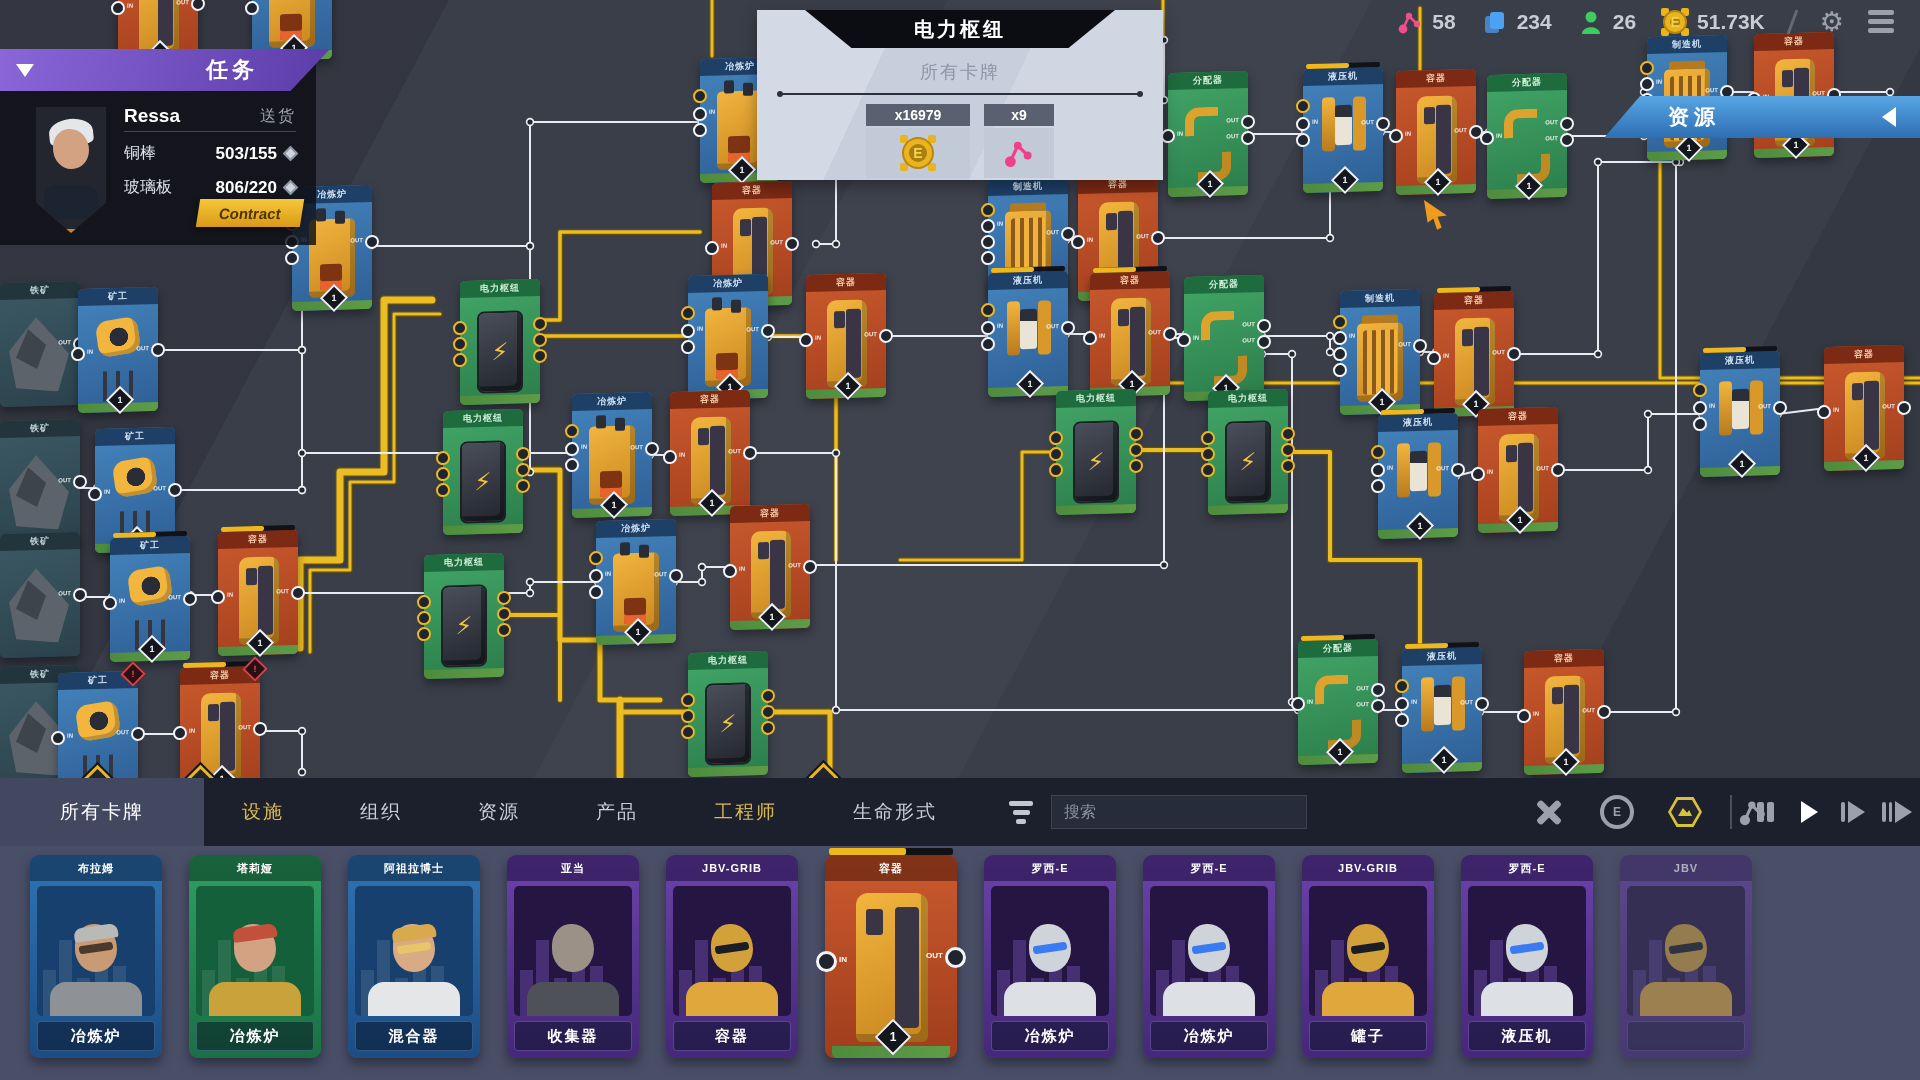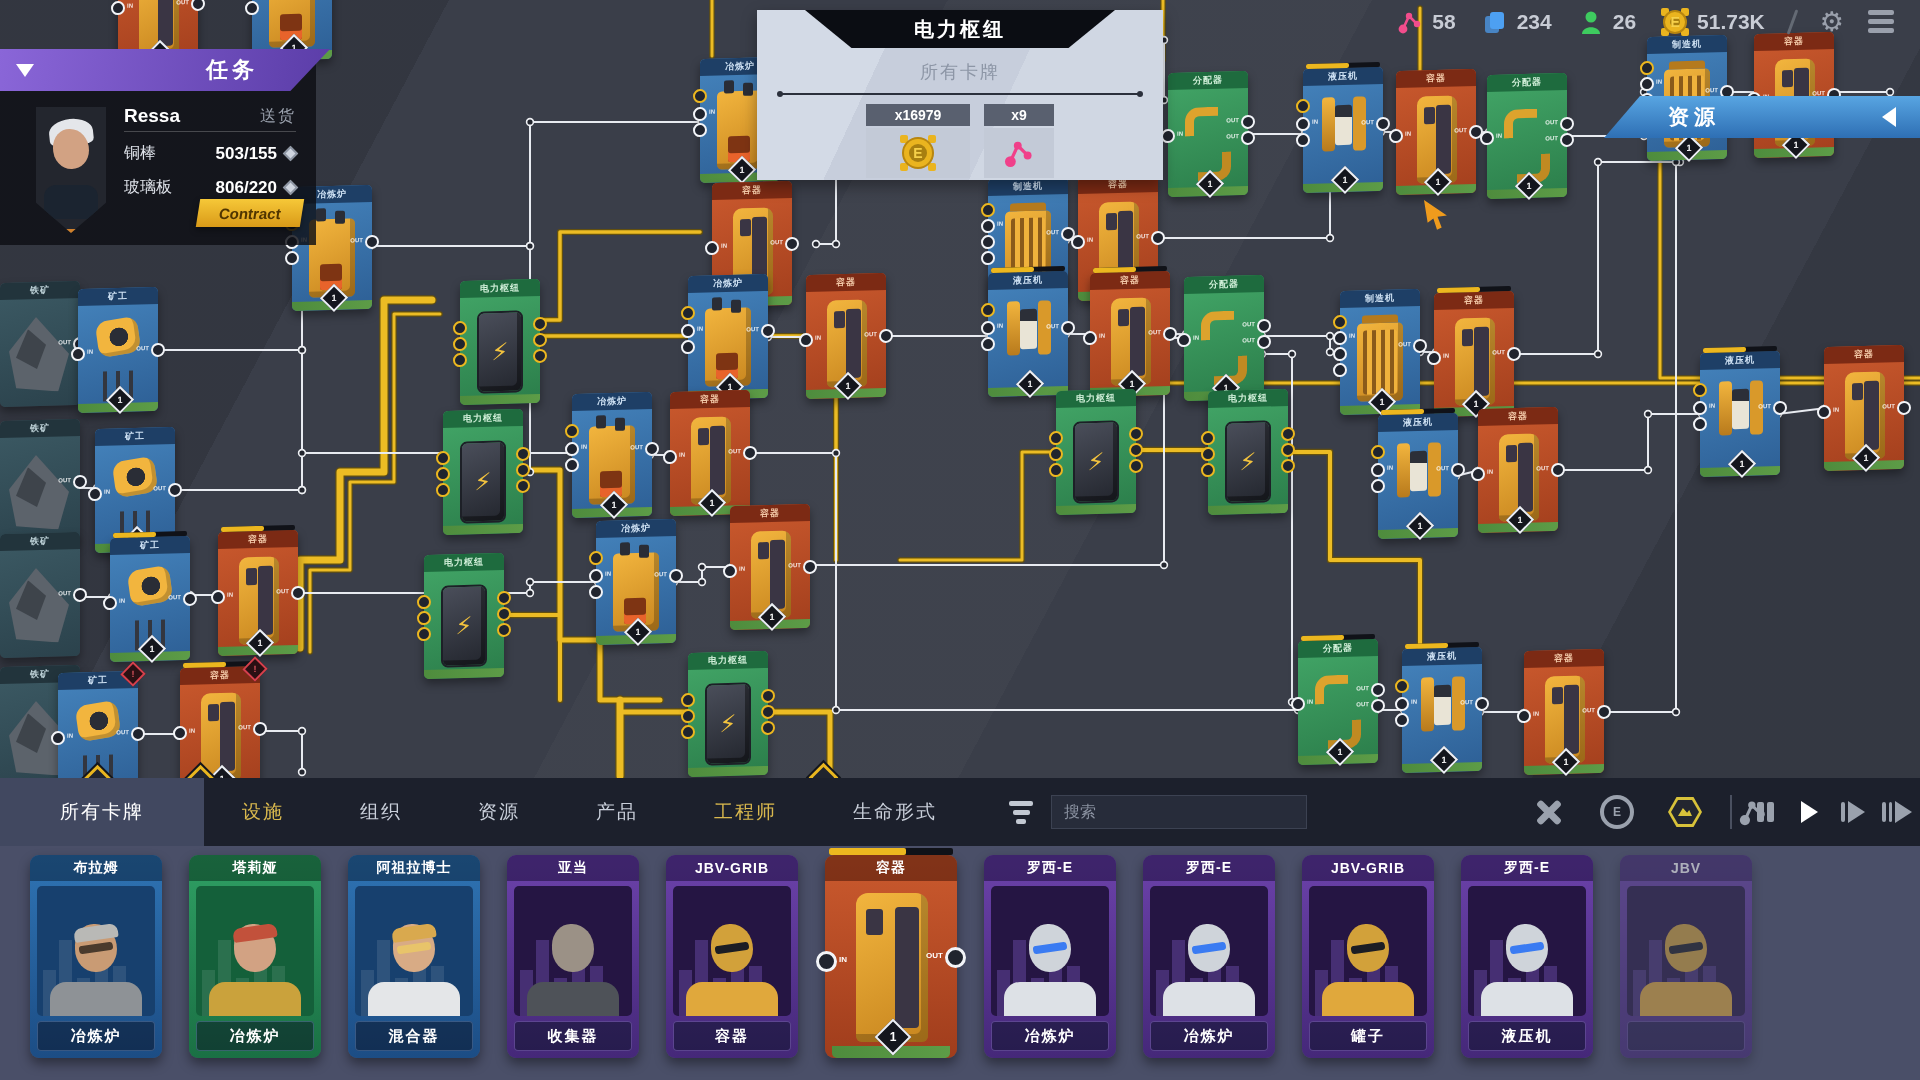--- a/index.html
+++ b/index.html
@@ -154,21 +154,21 @@
 
   
   #shelf{position:absolute;left:0;top:833px;width:1920px;height:247px;background:#4a4f68;z-index:34;
     box-shadow:inset 0 2px 0 #5a6080;}
   .scard{position:absolute;top:22px;width:132px;height:203px;border-radius:9px;box-shadow:0 6px 12px rgba(0,0,0,.4);overflow:visible;}
   .sc-body{position:absolute;inset:0;border-radius:9px;overflow:hidden;display:flex;flex-direction:column;}
   .th-blue .sc-body{background:linear-gradient(180deg,#2f74b4,#1c4d85);}
   .th-green .sc-body{background:linear-gradient(180deg,#2fa064,#1a7044);}
   .th-purple .sc-body{background:linear-gradient(180deg,#6c42ab,#452879);}
   .th-orange .sc-body{background:linear-gradient(180deg,#cb5a2e,#a03d1c);}
-  .sc-name{height:26px;display:flex;align-items:center;justify-content:center;color:#fff;font-weight:bold;font-size:14px;letter-spacing:1px;}
+  .sc-name{height:26px;display:flex;align-items:center;justify-content:center;color:#fff;font-weight:bold;font-size:11px;letter-spacing:1px;}
   .th-blue .sc-name{background:rgba(10,32,58,.55);} .th-green .sc-name{background:rgba(8,48,28,.55);}
   .th-purple .sc-name{background:rgba(26,12,56,.55);} .th-orange .sc-name{background:rgba(70,20,8,.55);}
   .sc-art{position:relative;flex:1;margin:5px 7px;border-radius:5px;overflow:hidden;}
   .th-blue .sc-art{background:#174határ;}
   .th-blue .sc-art{background:#17406e;} .th-green .sc-art{background:#14603a;}
   .th-purple .sc-art{background:#251543;} .th-orange .sc-art{background:transparent;margin:0 7px;}
   .eq{position:absolute;bottom:0;width:13px;background:rgba(255,255,255,.10);}
   .th-purple .eq{background:rgba(150,110,230,.30);}
   .bust{position:absolute;left:50%;bottom:0;transform:translateX(-50%);width:96px;height:92px;}
   .bust .bh{position:absolute;left:50%;top:0;transform:translateX(-50%);width:42px;height:48px;border-radius:46% 54% 50% 50%;}

